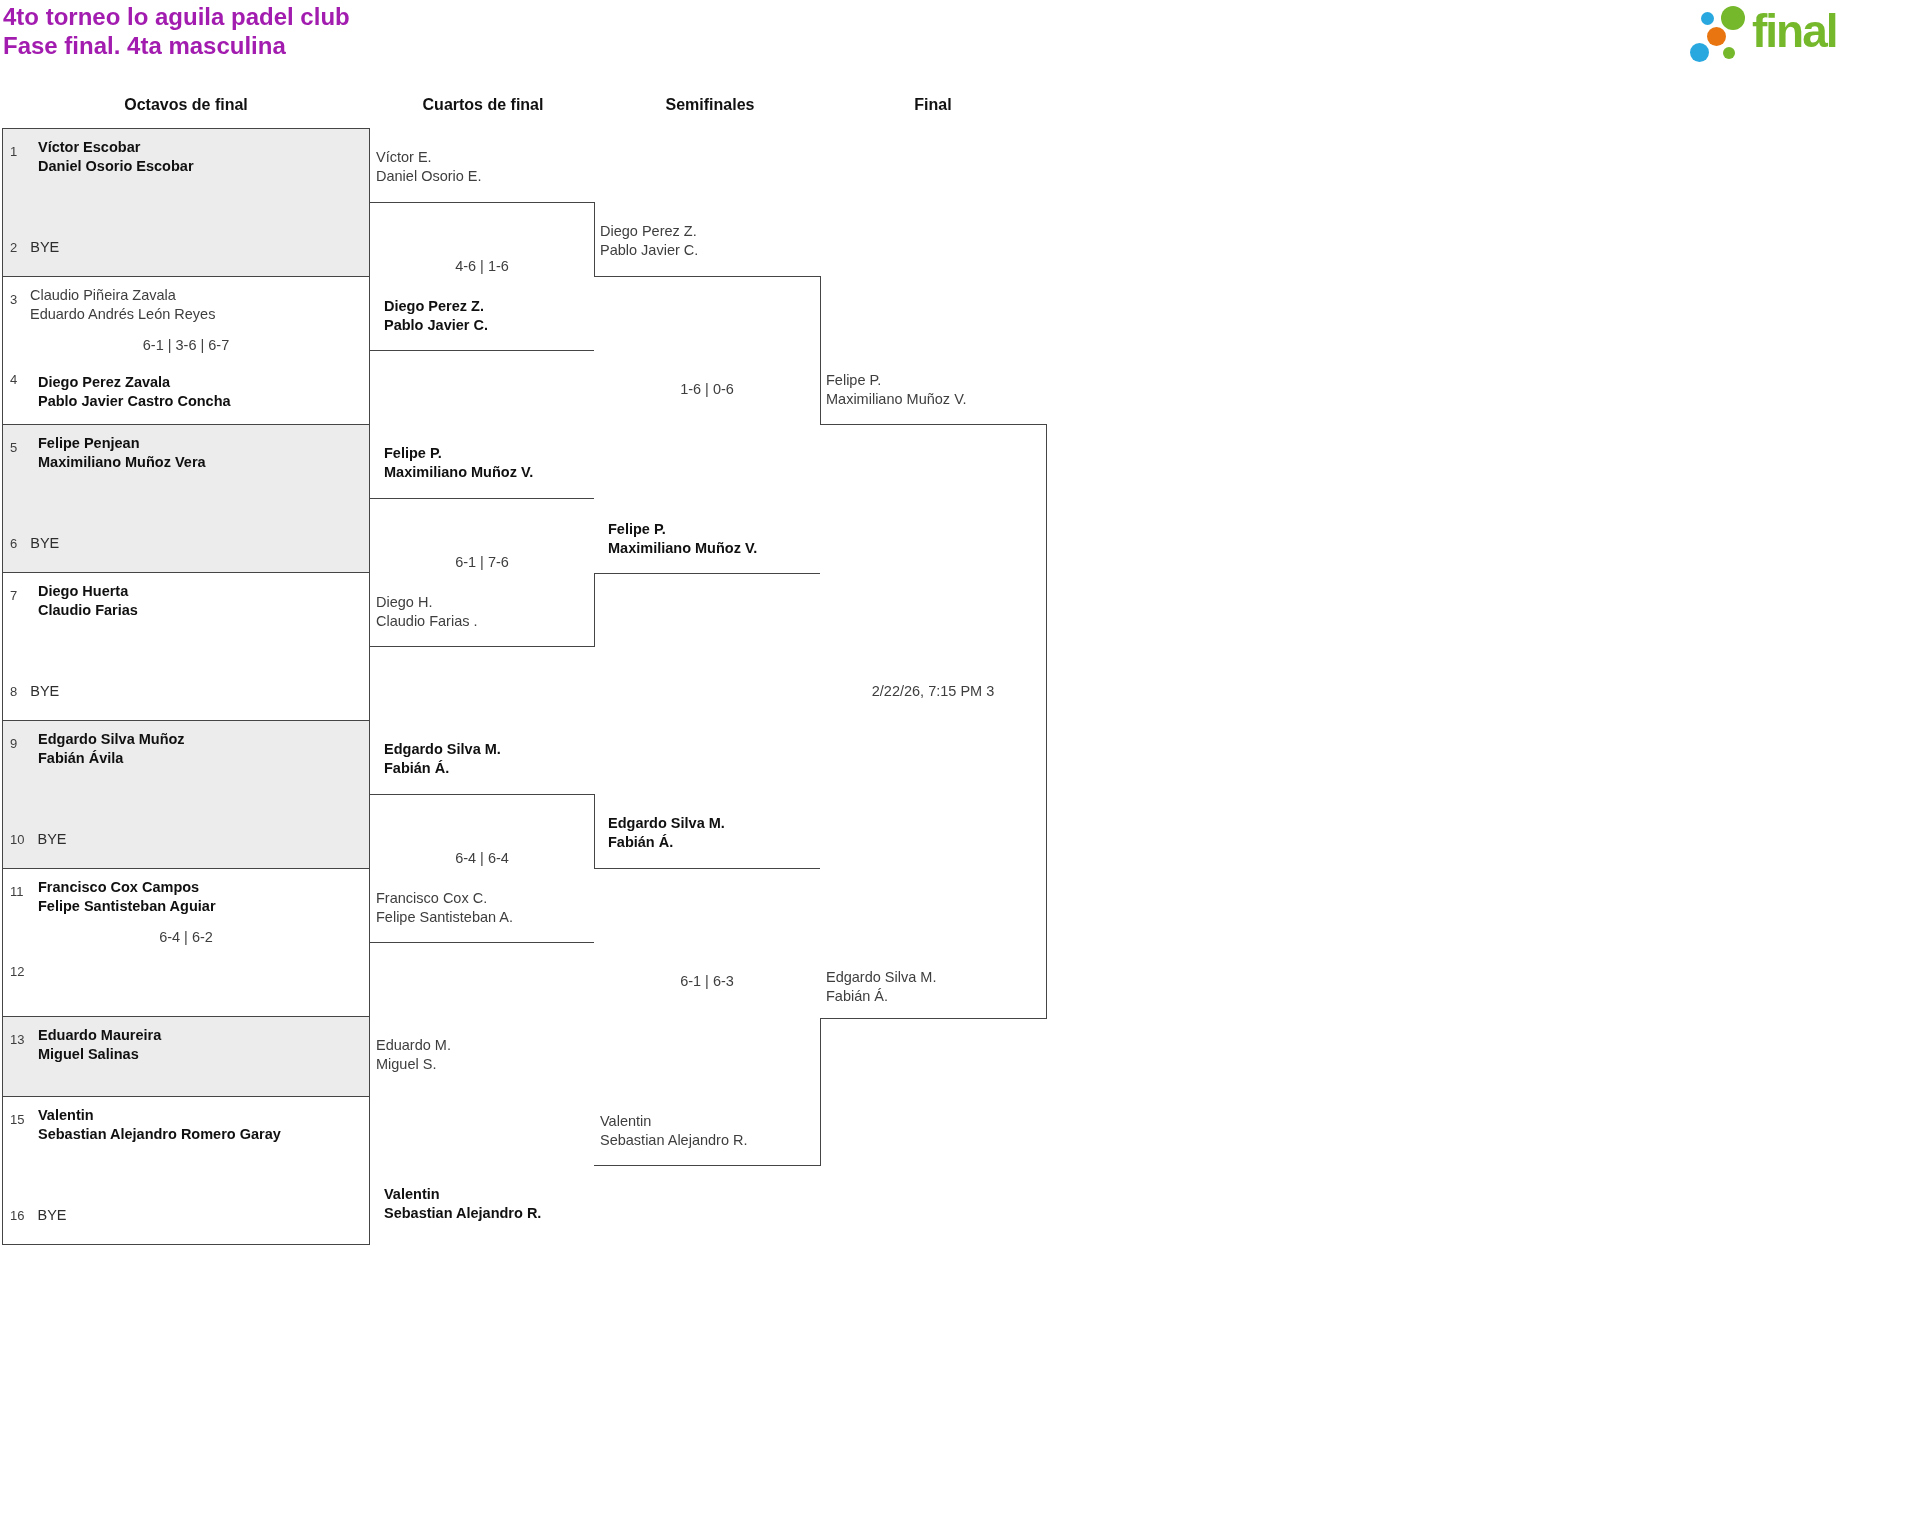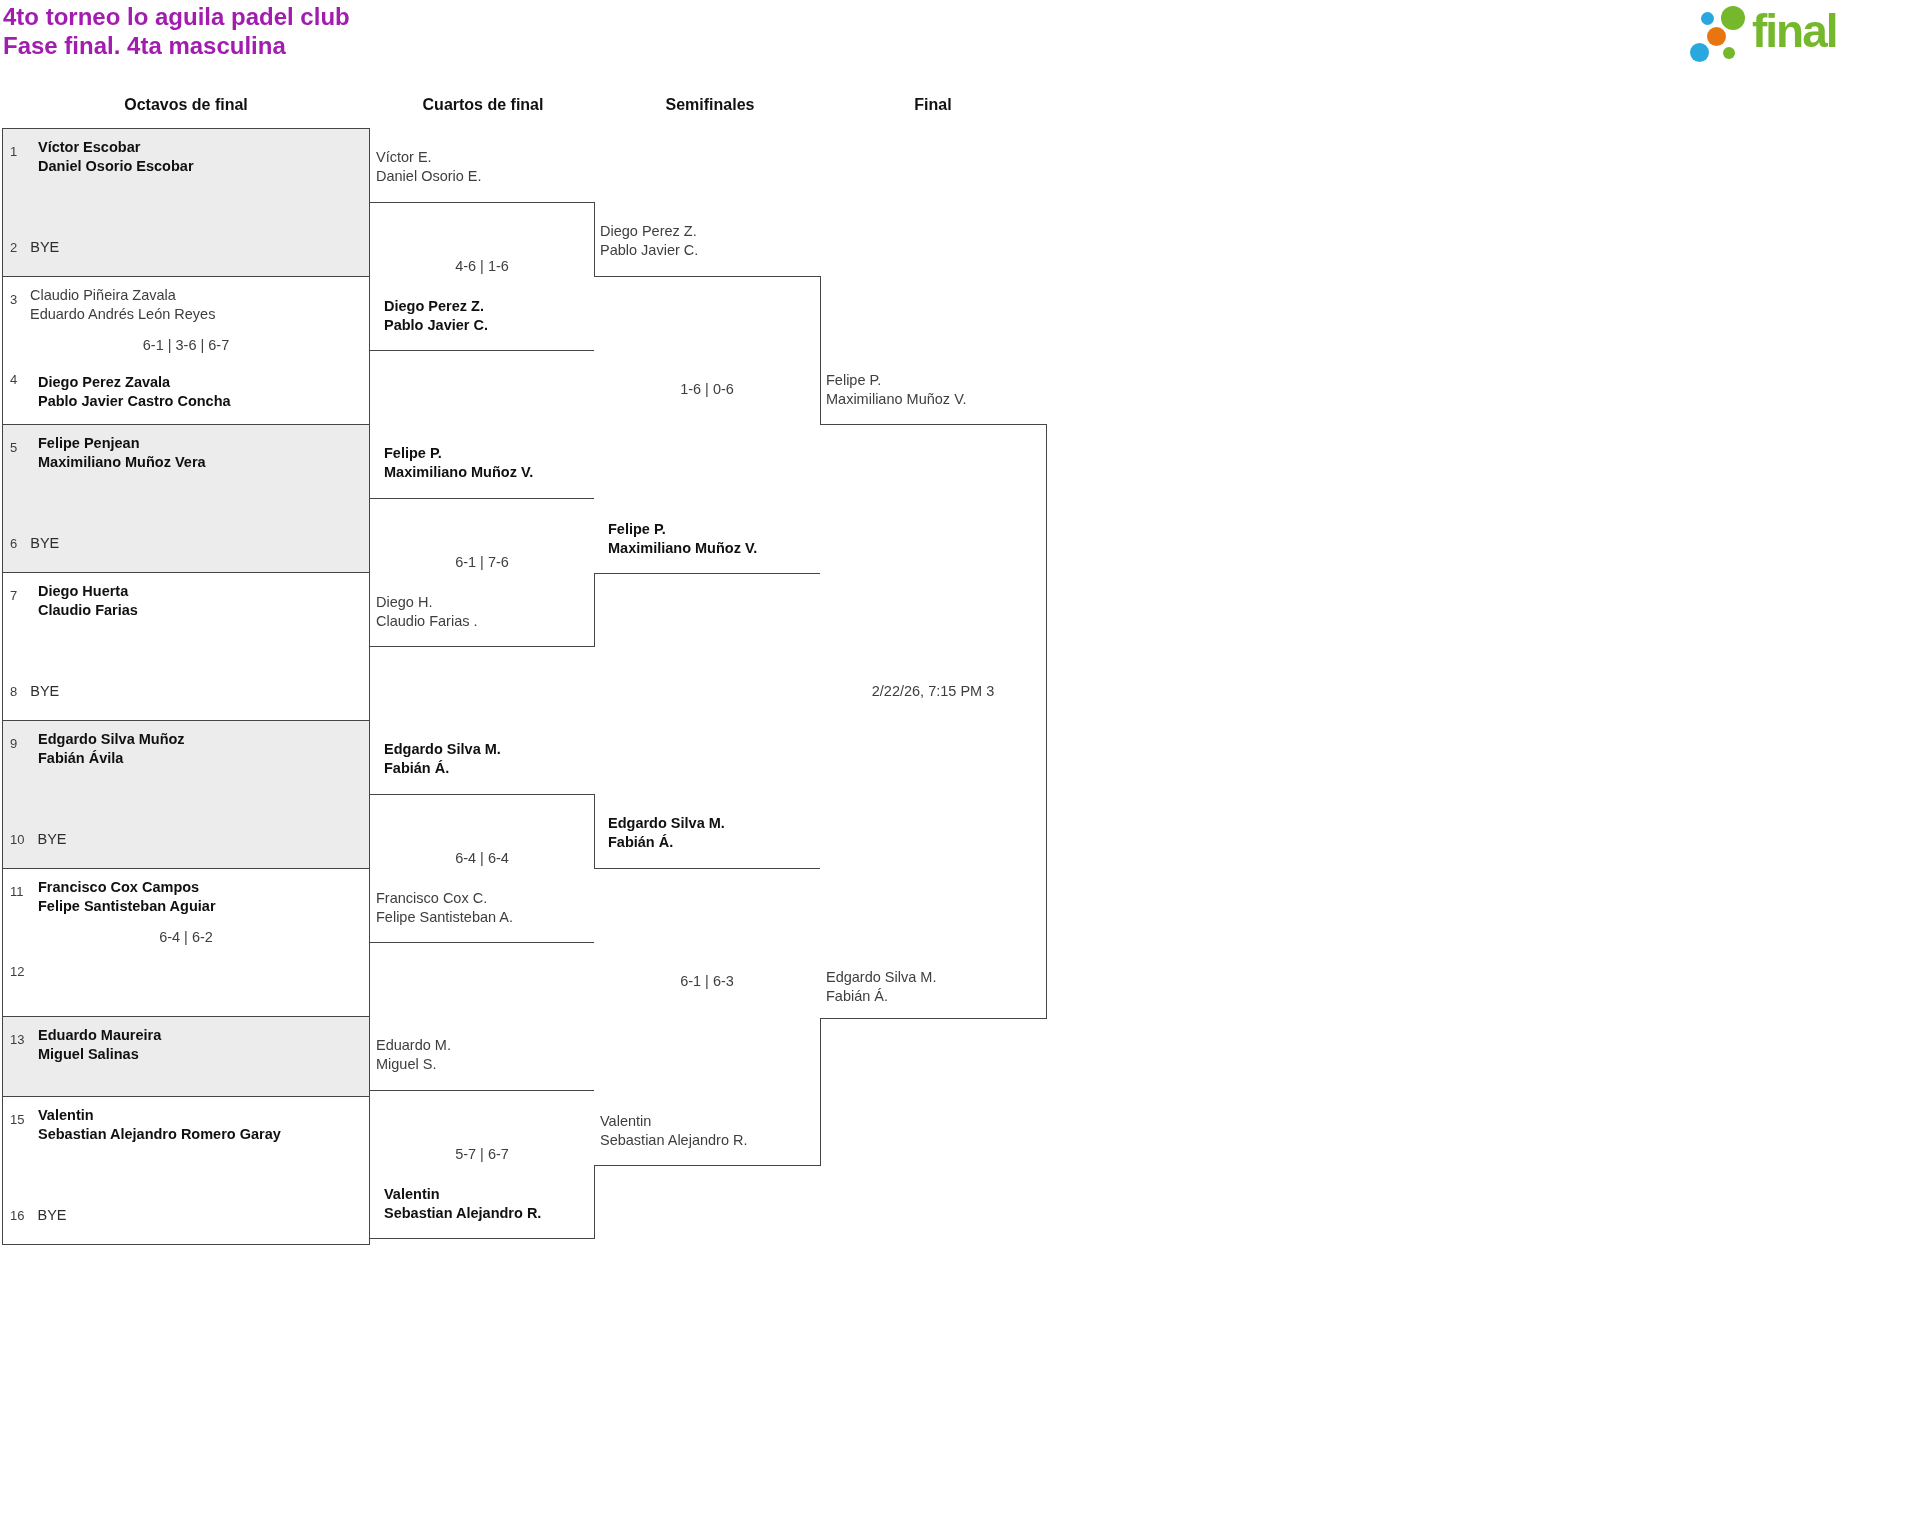--- a/index.html
+++ b/index.html
@@ -212,23 +212,20 @@
   </div>
   <div class="adv qf-x lose" style="top:889px">
     <div>Francisco Cox C.</div>
       <div>Felipe Santisteban A.</div>
   </div>
 
   <div class="adv qf-x lose" style="top:1036px">
     <div>Eduardo M.</div>
       <div>Miguel S.</div>
   </div>
-  <div class="box r2" style="top:1090px">
-    <div class="score">5-7 | 6-7</div>
-  </div>
   <div class="adv qf-x win" style="top:1185px">
     <div>Valentin</div>
       <div>Sebastian Alejandro R.</div>
   </div>
 
   <div class="adv sf-x lose" style="top:222px">
     <div>Diego Perez Z.</div>
       <div>Pablo Javier C.</div>
   </div>
   <div class="box r3" style="top:276px">

